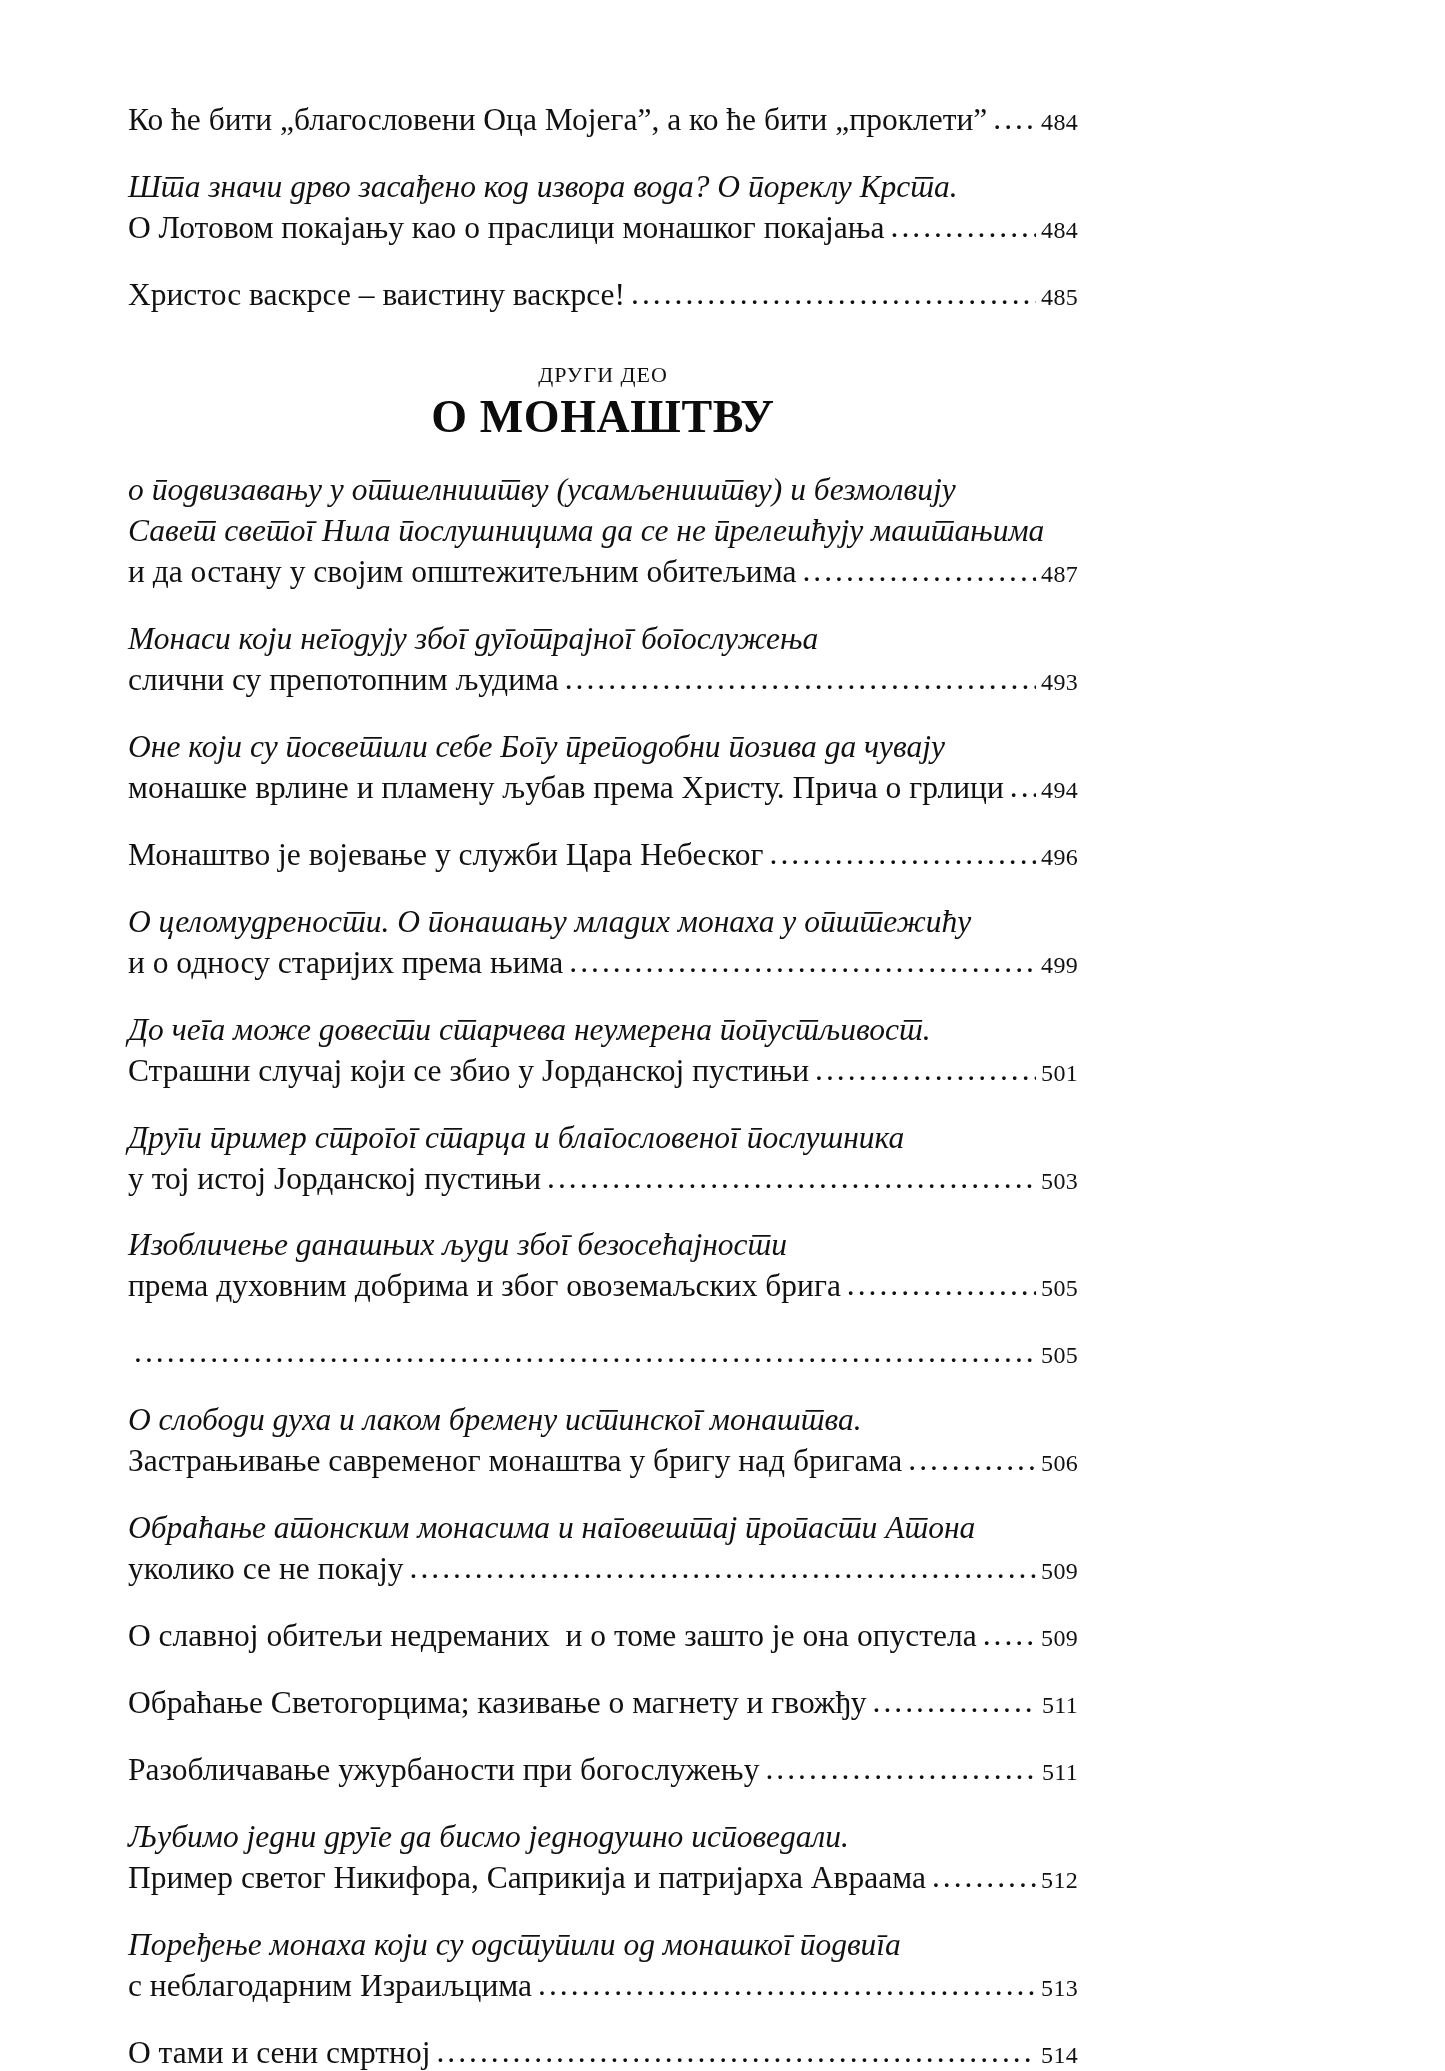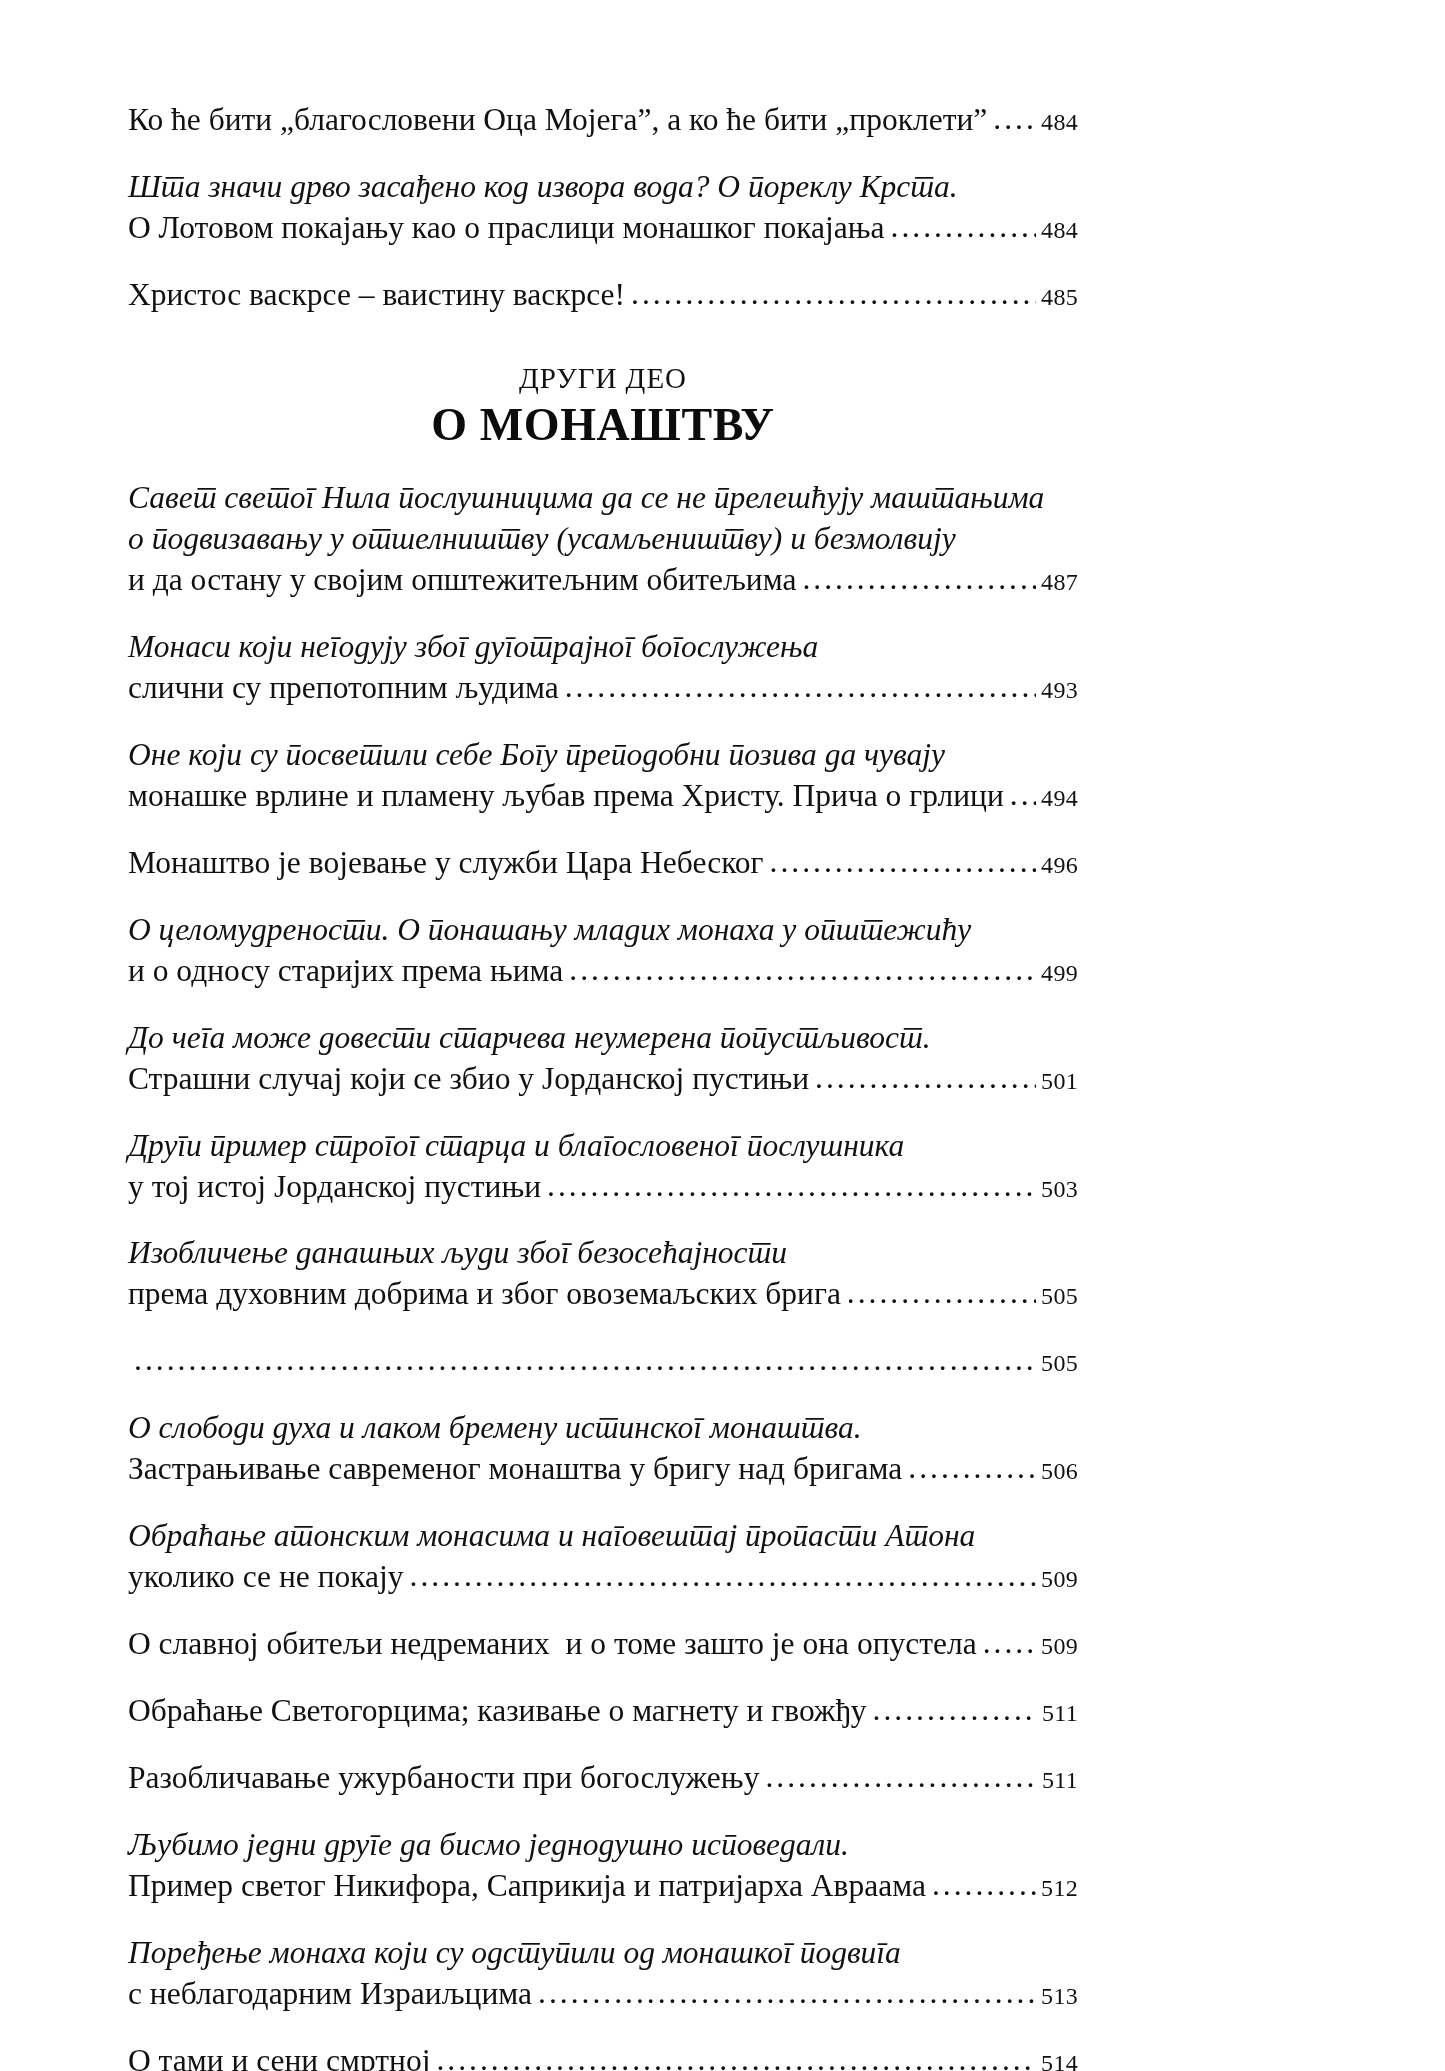--- a/index.html
+++ b/index.html
@@ -75,21 +75,21 @@
     padding-left: 2px;
   }
 
   
   .section-head {
     text-align: center;
     margin: 46px 0 26px 0;
   }
 
   .section-head .kicker {
-    font-size: 29px;
+    font-size: 22px;
     letter-spacing: 1.0px;
     line-height: 1.15;
     color: #111111;
     font-weight: 400;
   }
 
   .section-head .title {
     font-size: 46px;
     font-weight: 700;
     letter-spacing: 0.6px;
@@ -128,22 +128,22 @@
       </div>
     </div>
 
   <div class="section-head">
     <div class="kicker">ДРУГИ ДЕО</div>
     <div class="title">О МОНАШТВУ</div>
   </div>
 
   <div class="toc" id="main-group">
       <div class="entry">
+        <span class="line">о подвизавању у отшелништву (усамљеништву) и безмолвију</span>
         <span class="line">Савет светог Нила послушницима  да се не прелешћују маштањима</span>
-        <span class="line">о подвизавању у отшелништву (усамљеништву) и безмолвију</span>
         <div class="tail">
           <span class="txt">и да остану у својим општежитељним обитељима</span>
           <span class="leader">................................................................................................................................</span>
           <span class="pageno">487</span>
         </div>
       </div>
       <div class="entry">
         <span class="line">Монаси који негодују због дуготрајног богослужења</span>
         <div class="tail">
           <span class="txt">слични су препотопним људима</span>

